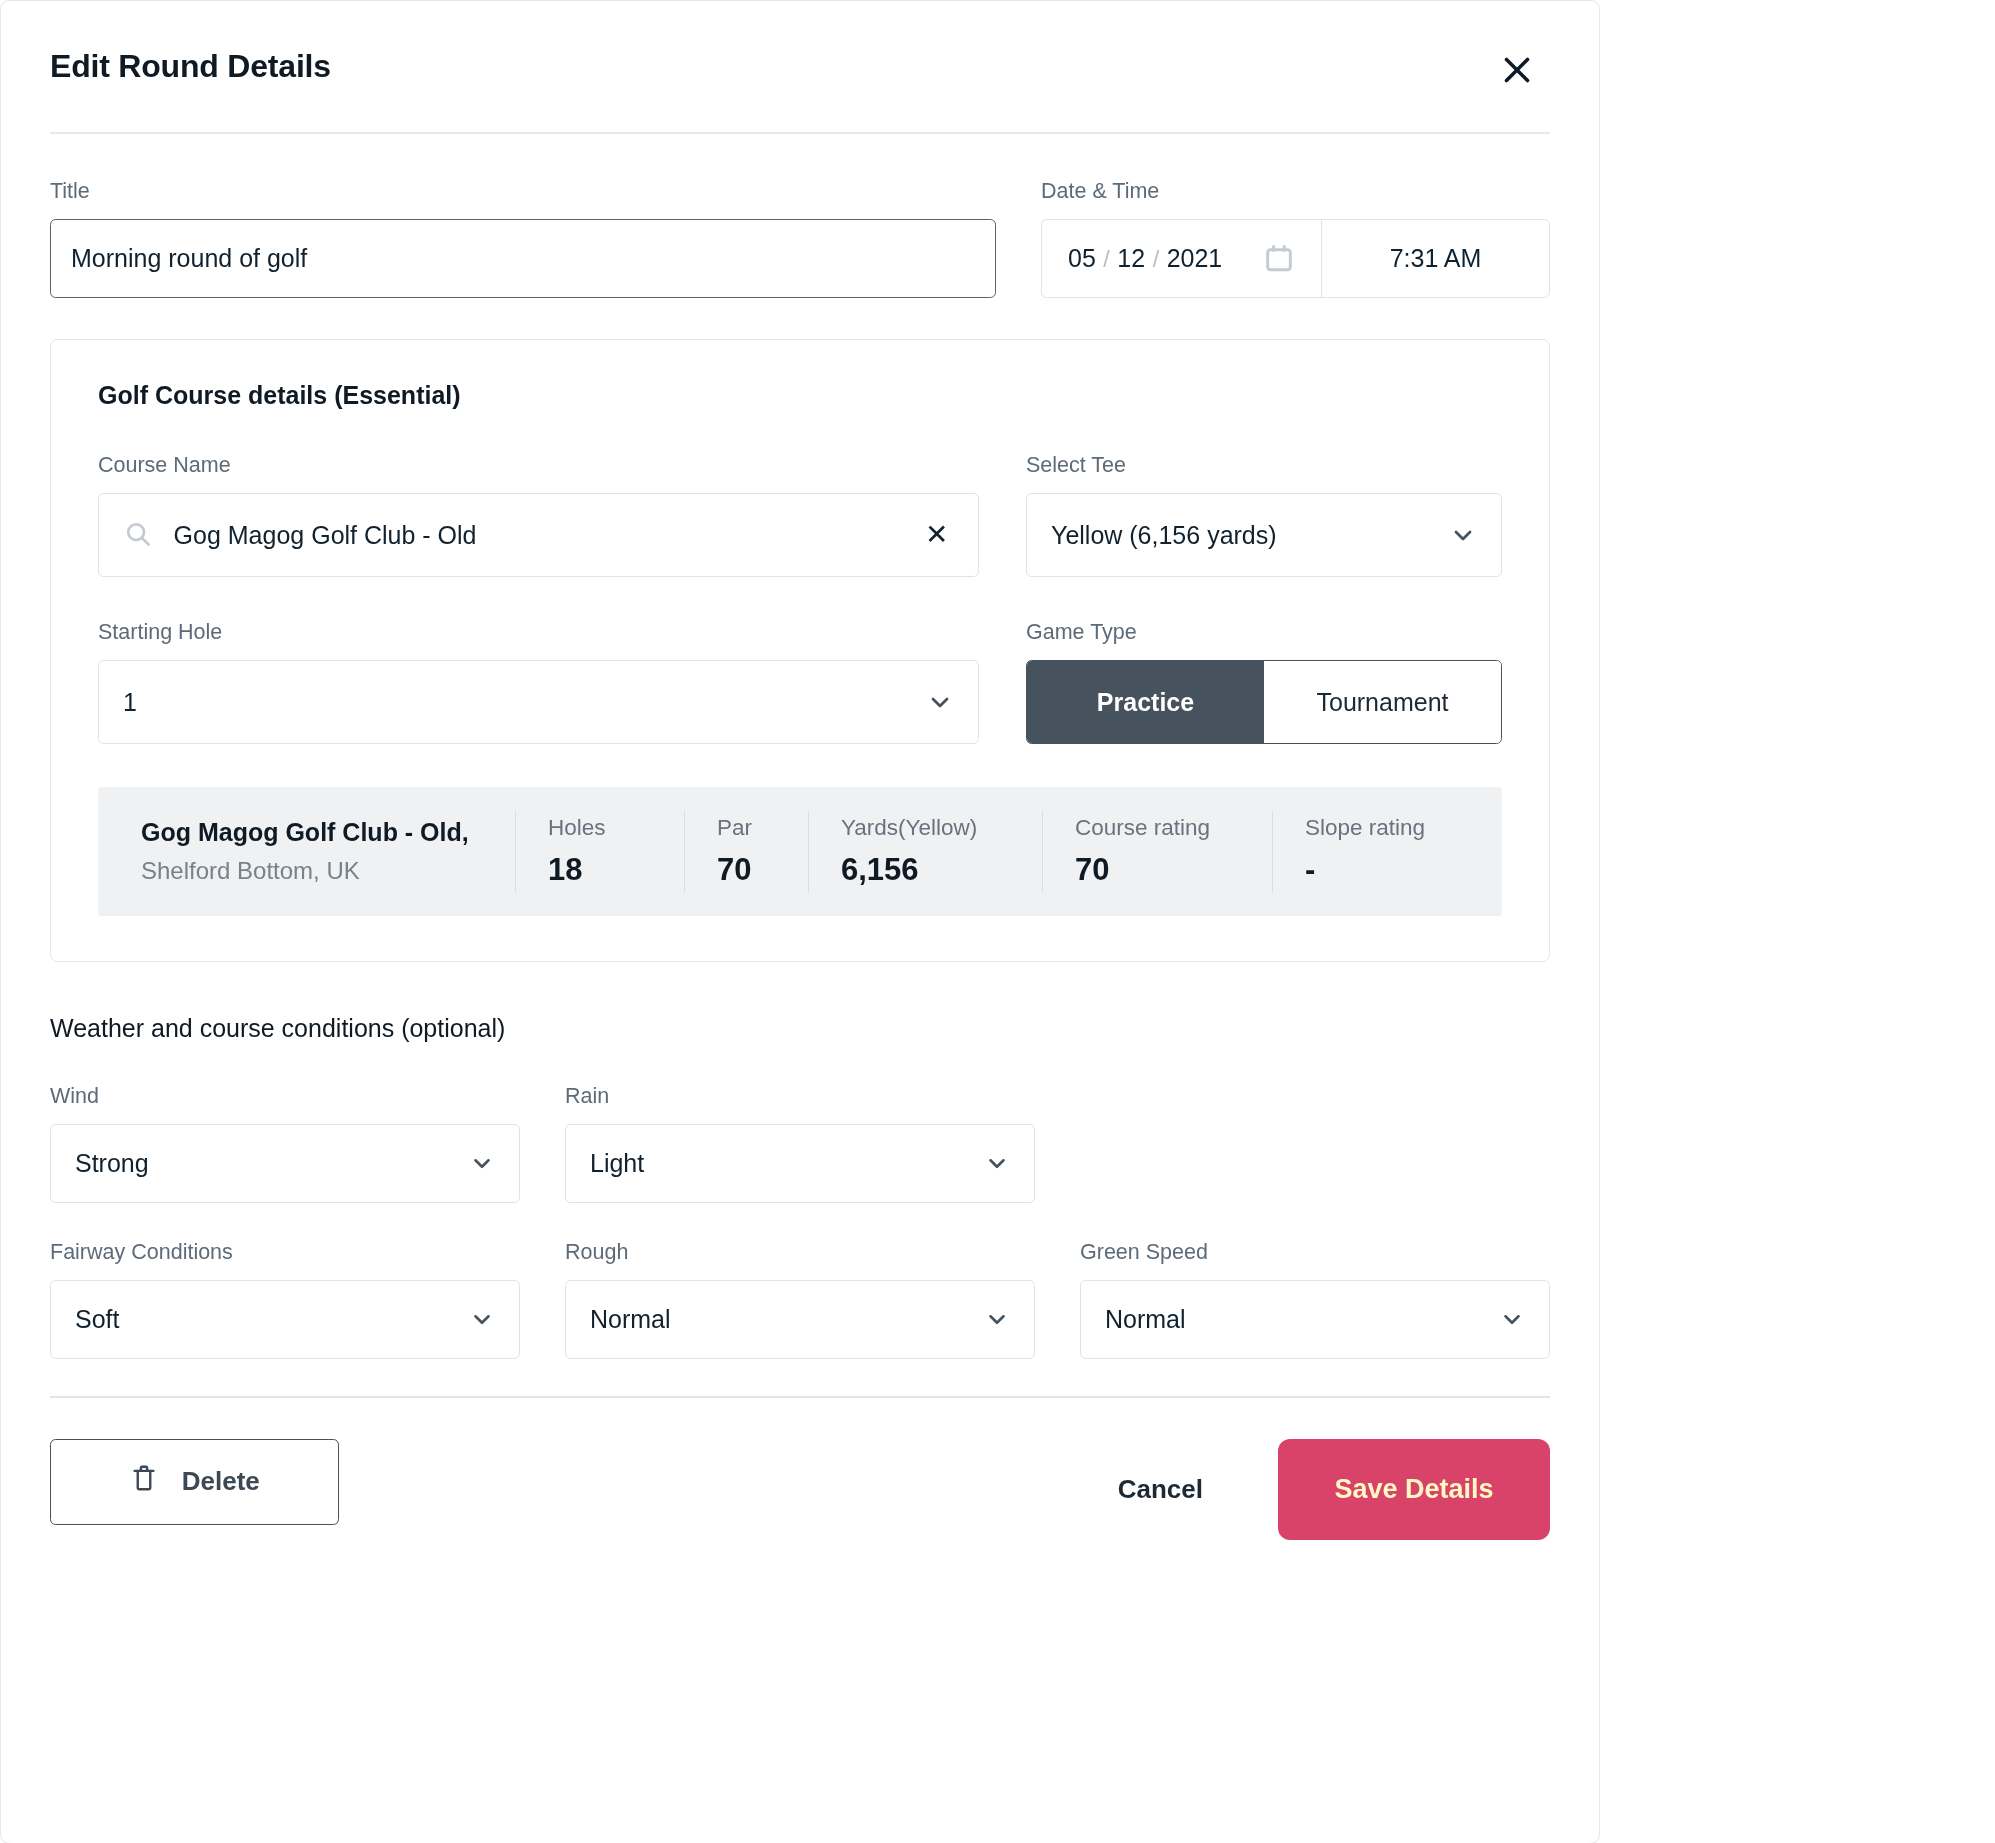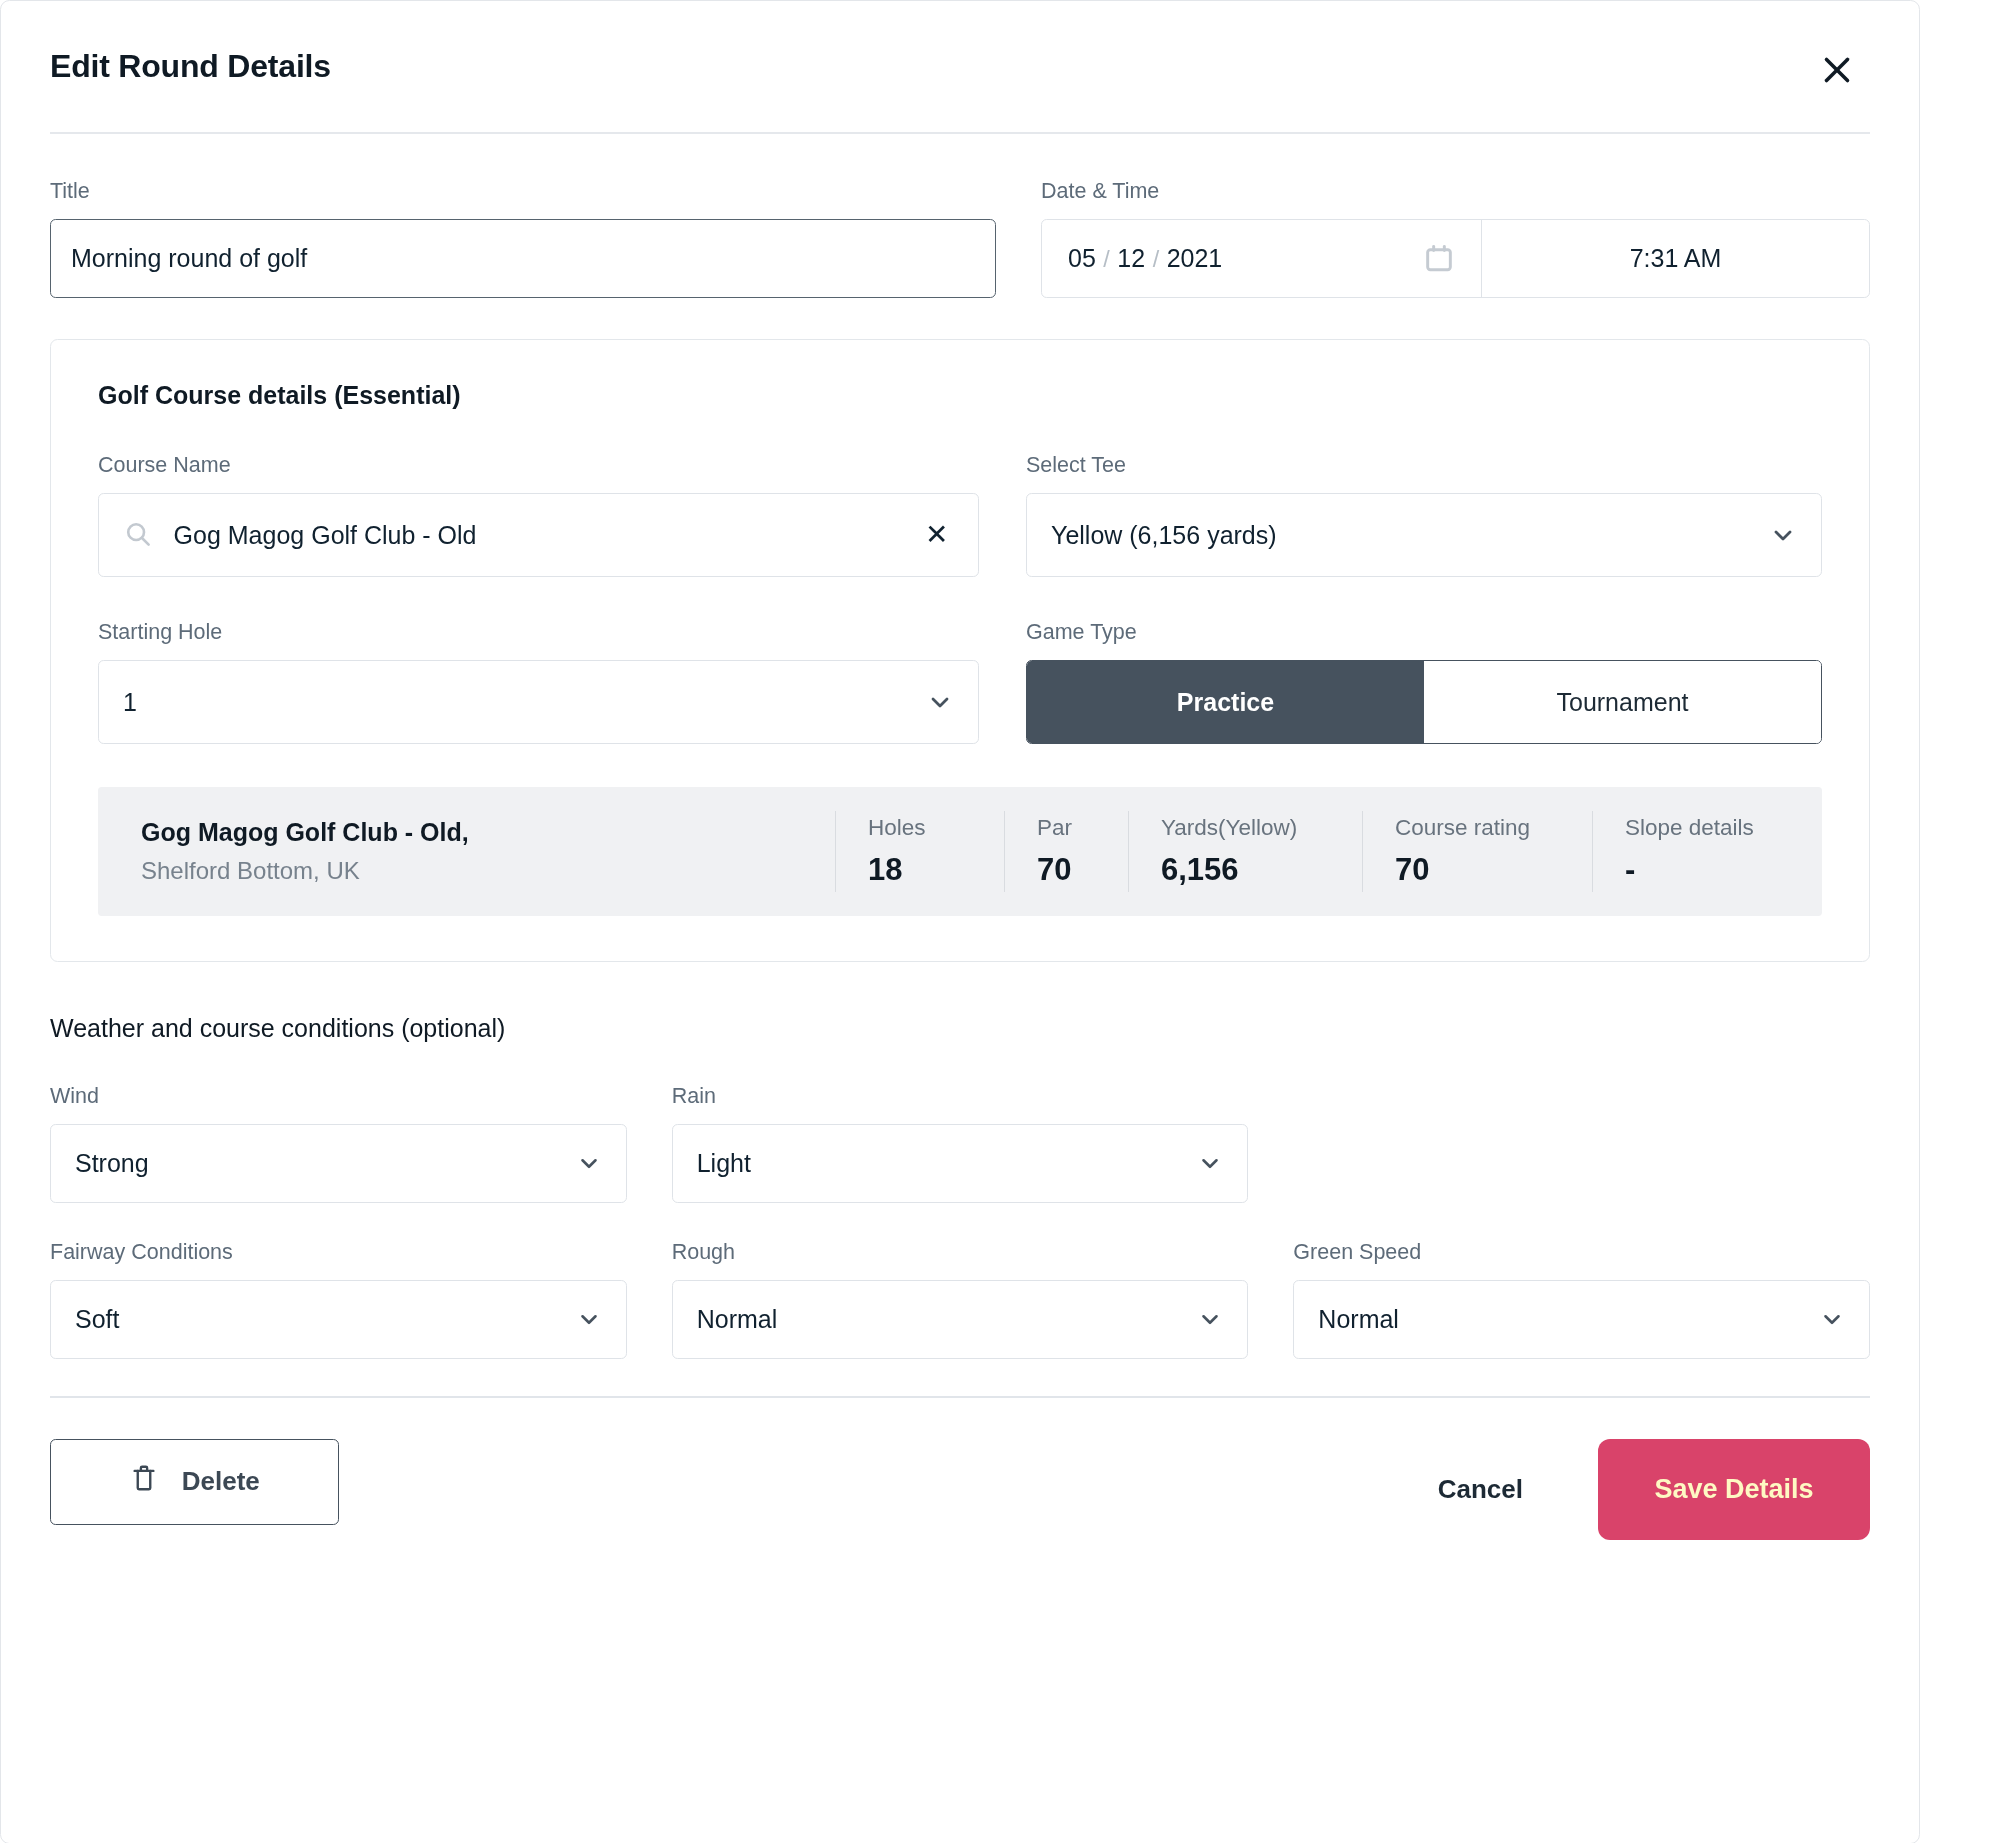--- a/index.html
+++ b/index.html
@@ -7,21 +7,21 @@
   html, body {
     width: 1996px;
     height: 1844px;
     background: #ffffff;
     font-family: "Liberation Sans", sans-serif;
     -webkit-font-smoothing: antialiased;
   }
 
   .modal {
     position: relative;
-    width: 1920px;
+    width: 1600px;
     height: 1844px;
     background: #ffffff;
     border: 1.9px solid #e3e6ea;
     border-radius: 9.4px;
     padding: 0 49px;
     overflow: hidden;
   }
 
   
   .modal-header {
@@ -431,21 +431,21 @@
       </div>
       <div class="summary-stat st-yards">
         <div class="stat-label">Yards(Yellow)</div>
         <div class="stat-value">6,156</div>
       </div>
       <div class="summary-stat st-course">
         <div class="stat-label">Course rating</div>
         <div class="stat-value">70</div>
       </div>
       <div class="summary-stat st-slope">
-        <div class="stat-label">Slope details</div>
+        <div class="stat-label">Slope rating</div>
         <div class="stat-value">-</div>
       </div>
     </div>
   </div>
 
   <div class="weather-heading">Weather and course conditions (optional)</div>
 
   <div class="weather-row">
     <div class="weather-cell">
       <span class="field-label">Wind</span>

